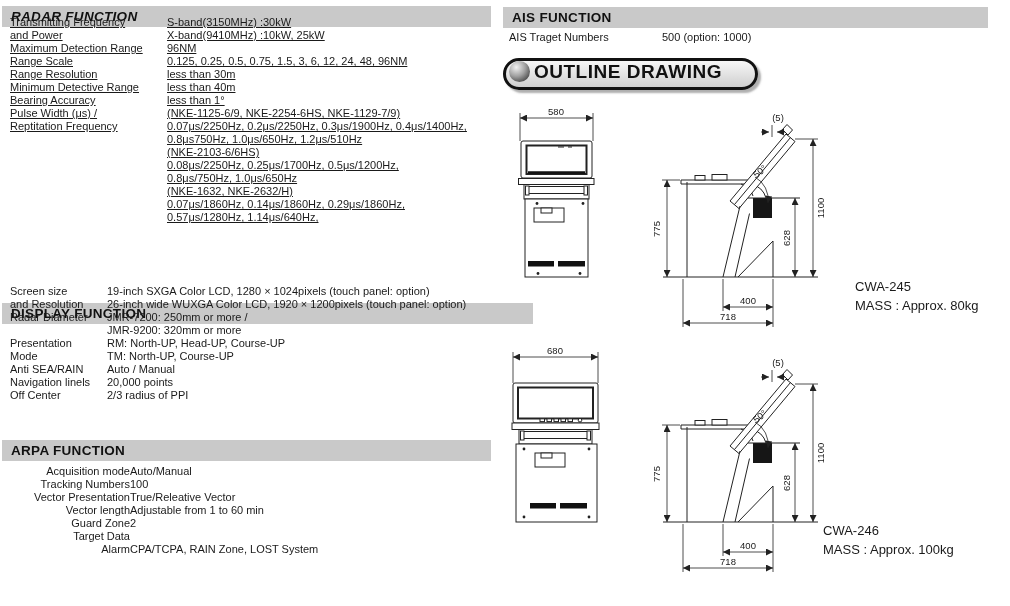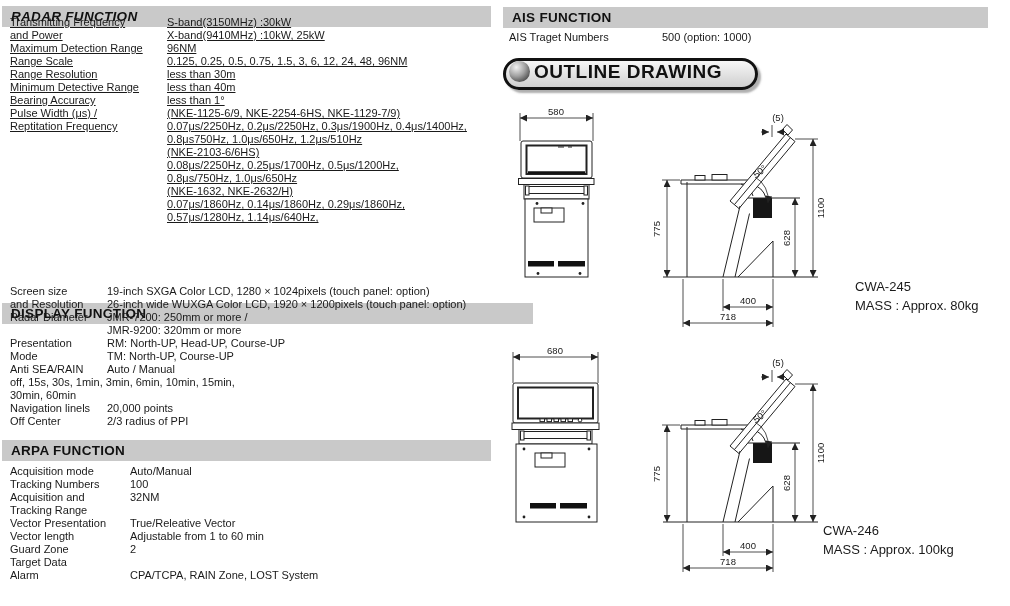--- a/index.html
+++ b/index.html
@@ -16,21 +16,21 @@
   #h-radar{left:2px;top:6px;width:489px;font-style:italic;}
   #h-display{left:2px;top:274px;width:531px;margin-top:29px;}
   #h-arpa{left:2px;top:440px;width:489px;}
   #h-ais{left:503px;top:7px;width:485px;}
   
   .spec{position:absolute;font-size:11px;line-height:13px;}
   .spec .row{display:flex;}
   .spec .lab,.spec .val{white-space:pre;}
   #b-radar{left:10px;top:16px;text-decoration:underline;}   #b-radar .lab{width:157px;flex:none;}
   #b-display{left:10px;top:285px;}#b-display .lab{width:97px;flex:none;}
-  #b-arpa{left:10px;top:465px;}   #b-arpa .lab{width:120px;flex:none;}
+  #b-arpa{left:10px;top:465px;}   #b-arpa .lab{width:120px;flex:none;text-align:right;}
   #b-ais{left:509px;top:31px;}    #b-ais .lab{width:153px;flex:none;}
   
   #badge{
     position:absolute;left:503px;top:58px;width:255px;height:32px;box-sizing:border-box;
     border:3px solid #111;border-radius:17px;
     background:linear-gradient(180deg,#f7f7f7,#cfcfcf);
     display:flex;
     box-shadow:3px 3px 2px rgba(110,110,110,.55);
   }
   .ball{
@@ -153,47 +153,40 @@
     <div class="lab">Presentation
 Mode</div>
     <div class="val">RM: North-UP, Head-UP, Course-UP
 TM: North-UP, Course-UP</div>
   </div>
     <div class="row">
     <div class="lab">Anti SEA/RAIN</div>
     <div class="val">Auto / Manual</div>
   </div>
     <div class="row">
-    <div class="val">off, 15s, 30s, 1min, 3min, 6min, 10min, 15min,
-30min, 60min</div>
   </div>
     <div class="row">
     <div class="lab">Navigation linels</div>
     <div class="val">20,000 points</div>
   </div>
     <div class="row">
     <div class="lab">Off Center</div>
     <div class="val">2/3 radius of PPI</div>
   </div>
   </div>
 
 <div class="hdr" id="h-arpa">ARPA FUNCTION</div>
 <div class="spec" id="b-arpa">
     <div class="row">
     <div class="lab">Acquisition mode</div>
     <div class="val">Auto/Manual</div>
   </div>
     <div class="row">
     <div class="lab">Tracking Numbers</div>
     <div class="val">100</div>
-  </div>
-    <div class="row">
-    <div class="lab">Acquisition and
-Tracking Range</div>
-    <div class="val">32NM</div>
   </div>
     <div class="row">
     <div class="lab">Vector Presentation</div>
     <div class="val">True/Releative Vector</div>
   </div>
     <div class="row">
     <div class="lab">Vector length</div>
     <div class="val">Adjustable from 1 to 60 min</div>
   </div>
     <div class="row">

